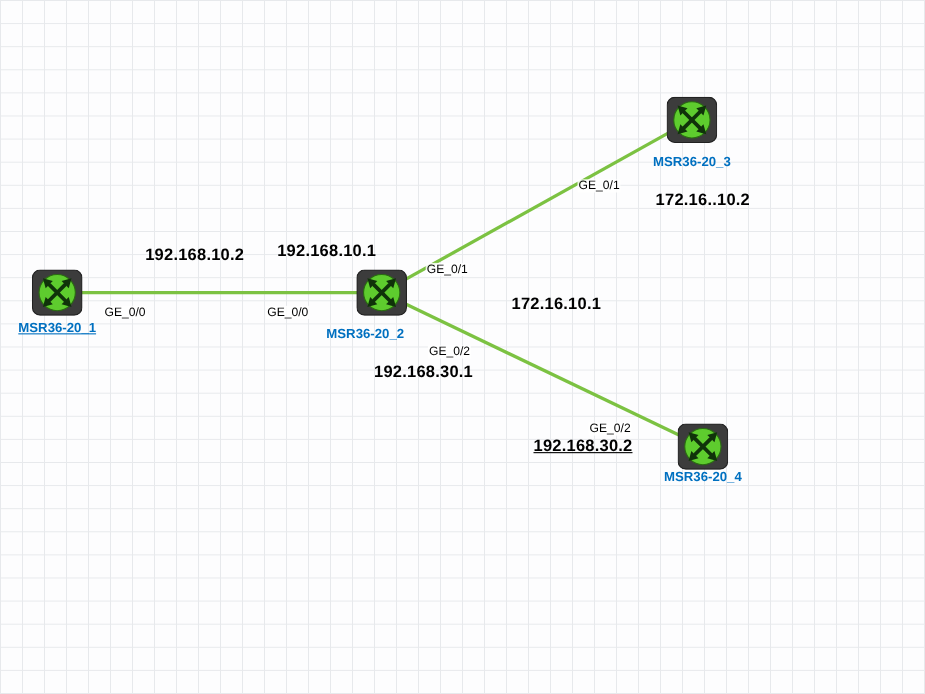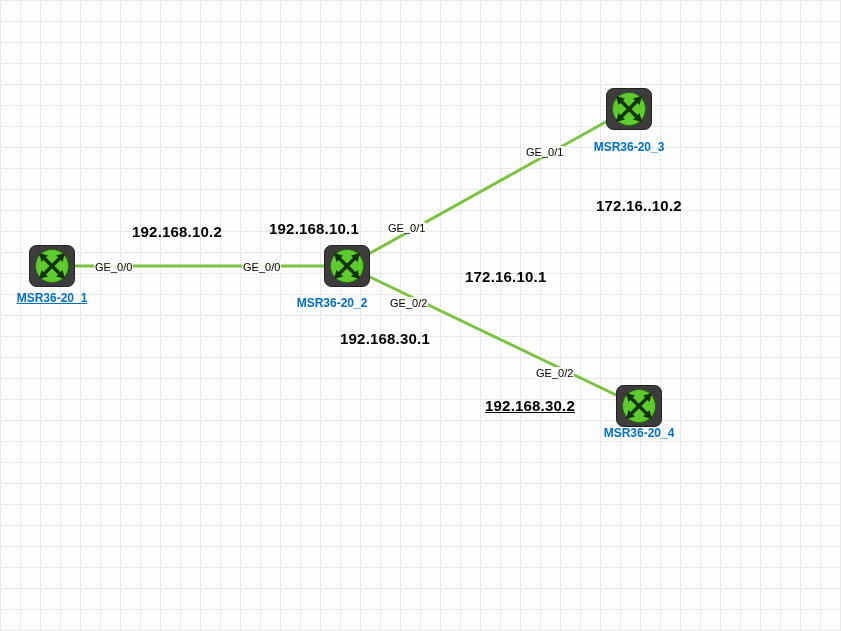--- a/index.html
+++ b/index.html
@@ -14,21 +14,21 @@
   }
   #links-layer{position:absolute;left:0;top:0;}
   .device{position:absolute;width:46px;height:42px;z-index:2;}
   .device svg{display:block;}
   .device-label{
     position:absolute;transform:translateX(-50%);z-index:3;
     font-size:12px;font-weight:bold;color:#0070c0;white-space:nowrap;
   }
   .iface-label{
     position:absolute;z-index:3;font-size:11px;color:#000;
-    white-space:nowrap;background:rgba(255,255,255,0.85);padding:0 1px;
+    white-space:nowrap;background:rgba(255,255,255,0.85);padding:0 1px;margin-top:17px;
   }
   .ip-label{
     position:absolute;z-index:3;font-size:15px;font-weight:bold;color:#000;
     white-space:nowrap;letter-spacing:0.2px;
   }
 </style>
 </head>
 <body>
 
 <div id="canvas">
@@ -105,18 +105,18 @@
   </svg>
 </div>
     <div class="device-label" style="left: 639px; top: 426px; color: rgb(0, 112, 192);">MSR36-20_4</div>
     <div class="iface-label" style="left: 94px; top: 261px;">GE_0/0</div>
     <div class="iface-label" style="left: 242px; top: 261px;">GE_0/0</div>
     <div class="iface-label" style="left: 387px; top: 222px;">GE_0/1</div>
     <div class="iface-label" style="left: 525px; top: 146px;">GE_0/1</div>
     <div class="iface-label" style="left: 389px; top: 297px;">GE_0/2</div>
     <div class="iface-label" style="left: 535px; top: 367px;">GE_0/2</div>
     <div class="ip-label" style="left: 132px; top: 223px; color: rgb(0, 0, 0);">192.168.10.2</div>
-    <div class="ip-label" style="left: 269px; top: 220px; color: rgb(0, 0, 0);">192.168.10.1</div>
-    <div class="ip-label" style="left: 596px; top: 173px; color: rgb(0, 0, 0); margin-top: 24px;">172.16..10.2</div>
+    <div class="ip-label" style="left: 252px; top: 220px; color: rgb(0, 0, 0);">192.168.10.1</div>
+    <div class="ip-label" style="left: 596px; top: 173px; color: rgb(0, 0, 0);">172.16..10.2</div>
     <div class="ip-label" style="left: 465px; top: 268px; color: rgb(0, 0, 0);">172.16.10.1</div>
     <div class="ip-label" style="left: 340px; top: 330px; color: rgb(0, 0, 0);">192.168.30.1</div>
     <div class="ip-label" style="left: 485px; top: 397px; color: rgb(0, 0, 0); text-decoration: underline;">192.168.30.2</div>
   </div>
 
 </body></html>

